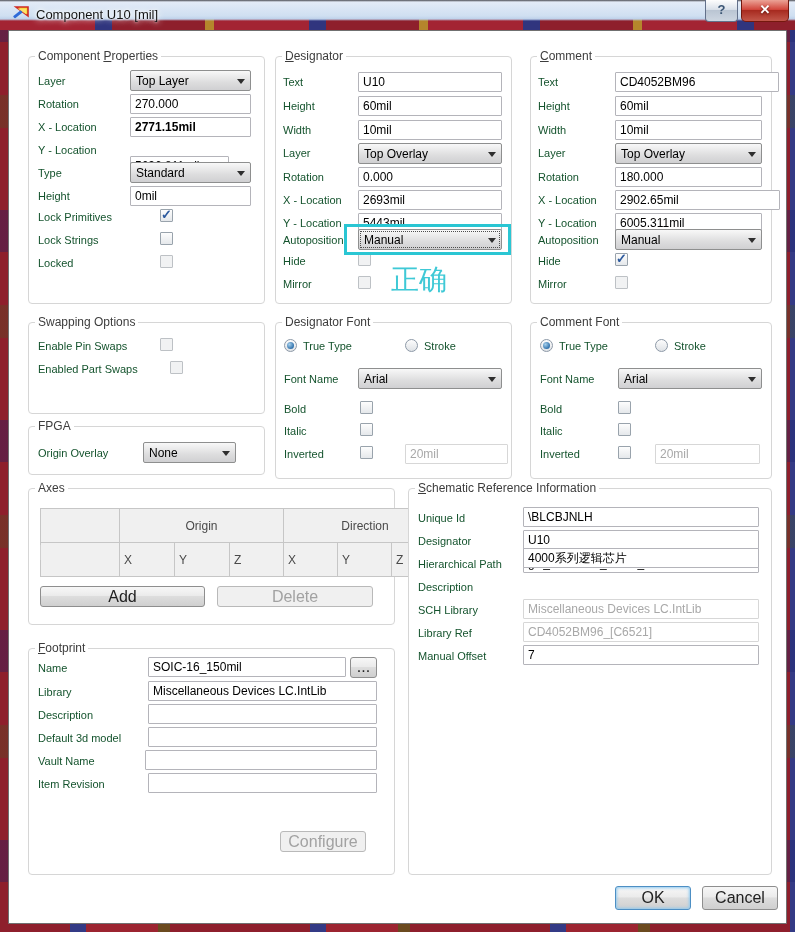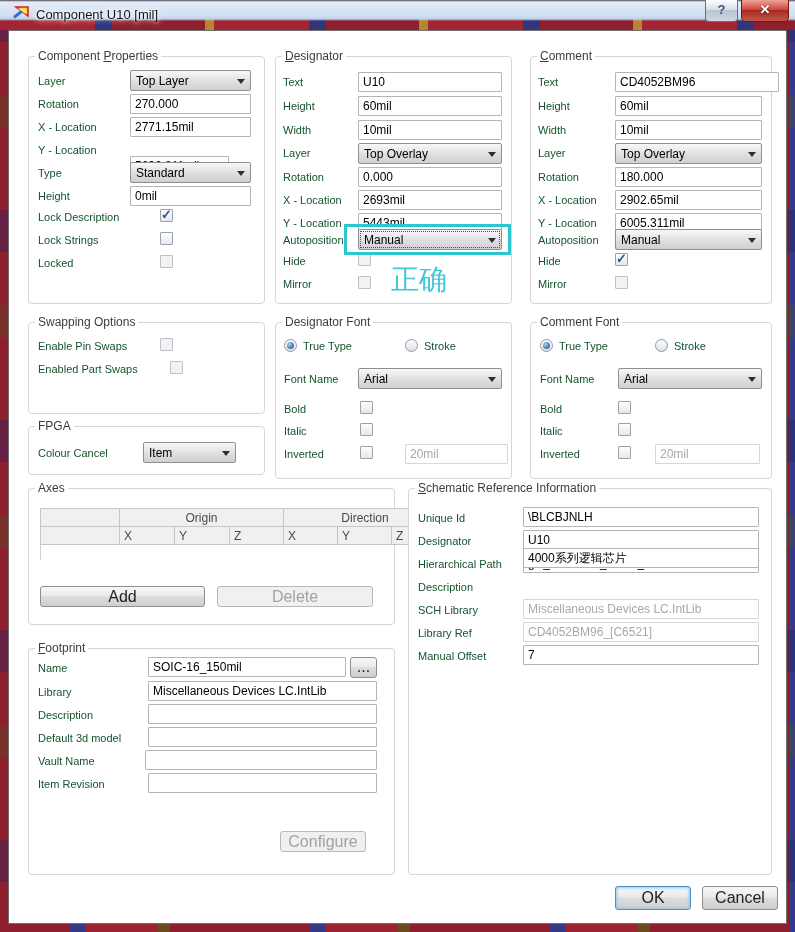--- a/index.html
+++ b/index.html
@@ -49,21 +49,21 @@
   .radio{position:absolute;width:13px;height:13px;box-sizing:border-box;border:1px solid #8d99a7;border-radius:50%;
     background:linear-gradient(#fdfdfd,#dfe2e6);}
   .radio[data-selected="true"]::after{content:"";position:absolute;left:2px;top:2px;width:7px;height:7px;
     border-radius:50%;background:radial-gradient(circle at 35% 35%,#a6d0ec,#2a6ca8 75%);}
   .btn{position:absolute;box-sizing:border-box;border:1px solid #8e8e8e;border-radius:3px;
     background:linear-gradient(#f7f7f7 0%,#ebebeb 45%,#dddddd 50%,#cfcfcf 100%);
     font-family:"Liberation Sans",sans-serif;font-size:16px;color:#222;text-align:center;}
   .btn.dis{color:#a2a2a2;background:#f0f0f0;border-color:#b9b9b9;}
   .btn.def{border-color:#4d8fc4;box-shadow:inset 0 0 3px 1px #8fcaf0;}
   .axtable{position:absolute;left:40px;top:508px;border-collapse:collapse;table-layout:fixed;}
-  .axtable td{border:1px solid #c6c6c6;font-size:12px;color:#4a4a4a;height:17px;padding:0 4px;
+  .axtable td{border:1px solid #c6c6c6;font-size:12px;color:#4a4a4a;height:17px;padding:8px 4px;
     background:#f0f0f0;overflow:hidden;}
   .axtable td.c{text-align:center;}
   .axbody{position:absolute;left:40px;top:545px;width:343px;height:15px;border-left:1px solid #d0d0d0;}
   .hl{position:absolute;left:344px;top:224px;width:167px;height:31px;border:3px solid #2AC6D3;box-sizing:border-box;}
   .anno{position:absolute;left:391px;top:261px;font-size:28px;color:#3FC9D6;white-space:nowrap;}
 </style>
 </head>
 <body>
 
 <div class="titlebar">
@@ -84,28 +84,28 @@
 <div class="client"></div>
 
 <div class="group" style="left:28px;top:56px;width:235px;height:246px">
   <span class="gtitle"><span>Component </span><span class="mn">P</span><span>roperties</span></span>
 </div>
 <span class="lbl" style="left:38px;top:74px">Layer</span>
 <div class="combo" style="left:130px;top:70px;width:121px"><span>Top Layer</span><span class="arr"></span></div>
 <span class="lbl" style="left:38px;top:97px">Rotation</span>
 <input class="txt" style="left: 130px; top: 94px; width: 121px;" value="270.000">
 <span class="lbl" style="left:38px;top:120px">X - Location</span>
-<input class="txt" style="left: 130px; top: 117px; width: 121px;" value="2771.15mil">
+<input class="txt" style="left: 130px; top: 117px; width: 121px; font-weight: bold;" value="2771.15mil">
 <span class="lbl" style="left:38px;top:143px">Y - Location</span>
 <input class="txt" style="left: 130px; top: 156px; width: 99px;" value="5696.811mil">
 <span class="lbl" style="left:38px;top:166px">Type</span>
 <div class="combo" style="left:130px;top:162px;width:121px"><span>Standard</span><span class="arr"></span></div>
 <span class="lbl" style="left:38px;top:189px">Height</span>
 <input class="txt" style="left: 130px; top: 186px; width: 121px;" value="0mil">
-<span class="lbl" style="left:38px;top:210px">Lock Description</span>
+<span class="lbl" style="left:38px;top:210px">Lock Primitives</span>
 <div class="cb" style="left:160px;top:209px" data-checked="true"></div>
 <span class="lbl" style="left:38px;top:233px">Lock Strings</span>
 <div class="cb" style="left:160px;top:232px" data-checked="false"></div>
 <span class="lbl" style="left:38px;top:256px">Locked</span>
 <div class="cb gray" style="left:160px;top:255px" data-checked="false"></div>
 
 <div class="group" style="left:275px;top:56px;width:235px;height:246px">
   <span class="gtitle"><span class="mn">D</span><span>esignator</span></span>
 </div>
 <span class="lbl" style="left:283px;top:75px">Text</span>
@@ -138,21 +138,21 @@
 <input class="txt" style="left: 615px; top: 72px; width: 164px;" value="CD4052BM96">
 <span class="lbl" style="left:538px;top:99px">Height</span>
 <input class="txt" style="left: 615px; top: 96px; width: 147px;" value="60mil">
 <span class="lbl" style="left:538px;top:123px">Width</span>
 <input class="txt" style="left: 615px; top: 120px; width: 147px;" value="10mil">
 <span class="lbl" style="left:538px;top:146px">Layer</span>
 <div class="combo" style="left:615px;top:143px;width:147px"><span>Top Overlay</span><span class="arr"></span></div>
 <span class="lbl" style="left:538px;top:170px">Rotation</span>
 <input class="txt" style="left: 615px; top: 167px; width: 147px;" value="180.000">
 <span class="lbl" style="left:538px;top:193px">X - Location</span>
-<input class="txt" style="left: 615px; top: 190px; width: 147px;" value="2902.65mil">
+<input class="txt" style="left: 615px; top: 190px; width: 165px;" value="2902.65mil">
 <span class="lbl" style="left:538px;top:216px">Y - Location</span>
 <input class="txt" style="left: 615px; top: 213px; width: 147px;" value="6005.311mil">
 <span class="lbl" style="left:538px;top:233px">Autoposition</span>
 <div class="combo" style="left:615px;top:229px;width:147px"><span>Manual</span><span class="arr"></span></div>
 <span class="lbl" style="left:538px;top:254px">Hide</span>
 <div class="cb" style="left:615px;top:253px" data-checked="true"></div>
 <span class="lbl" style="left:538px;top:277px">Mirror</span>
 <div class="cb gray" style="left:615px;top:276px" data-checked="false"></div>
 
 <div class="group" style="left:28px;top:322px;width:235px;height:90px">
@@ -193,22 +193,22 @@
 <div class="cb" style="left:618px;top:401px" data-checked="false"></div>
 <span class="lbl" style="left:540px;top:424px">Italic</span>
 <div class="cb" style="left:618px;top:423px" data-checked="false"></div>
 <span class="lbl" style="left:540px;top:447px">Inverted</span>
 <div class="cb" style="left:618px;top:446px" data-checked="false"></div>
 <input class="txt dis" style="left: 655px; top: 444px; width: 105px;" value="20mil">
 
 <div class="group" style="left:28px;top:426px;width:235px;height:47px">
   <span class="gtitle">FPGA</span>
 </div>
-<span class="lbl" style="left:38px;top:446px">Colour Cancel</span>
-<div class="combo" style="left:143px;top:442px;width:93px"><span>Item</span><span class="arr"></span></div>
+<span class="lbl" style="left:38px;top:446px">Origin Overlay</span>
+<div class="combo" style="left:143px;top:442px;width:93px"><span>None</span><span class="arr"></span></div>
 
 <div class="group" style="left:28px;top:488px;width:365px;height:135px">
   <span class="gtitle">Axes</span>
 </div>
 <table class="axtable">
   <tbody>
       <tr>
     <td style="width:70px;"></td>
     <td class="c" colspan="3" style="width:137px">Origin</td>
     <td class="c" colspan="3" style="width:136px">Direction</td>

